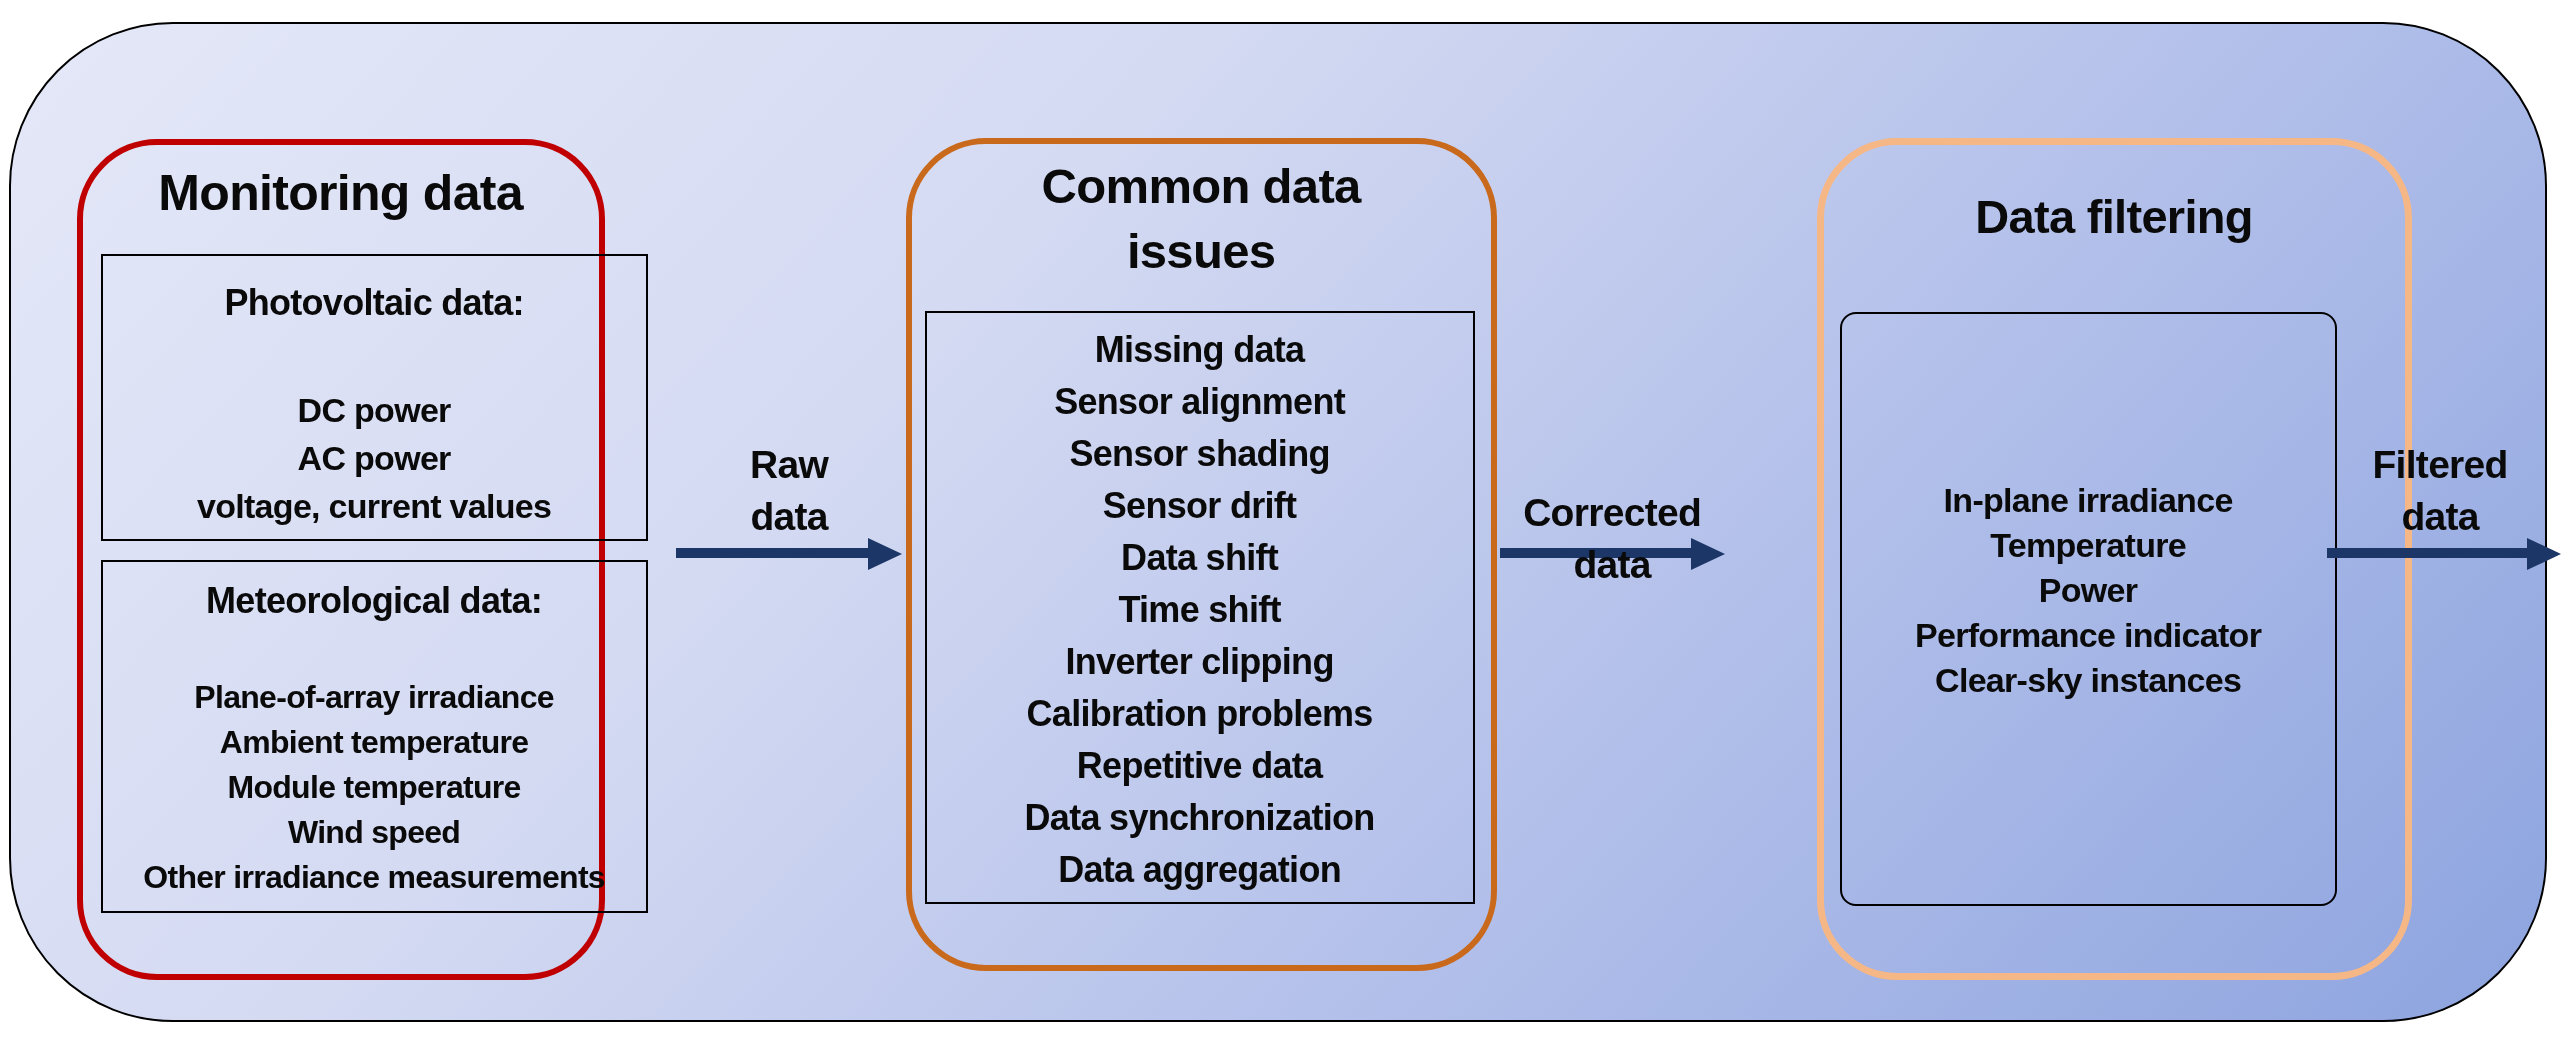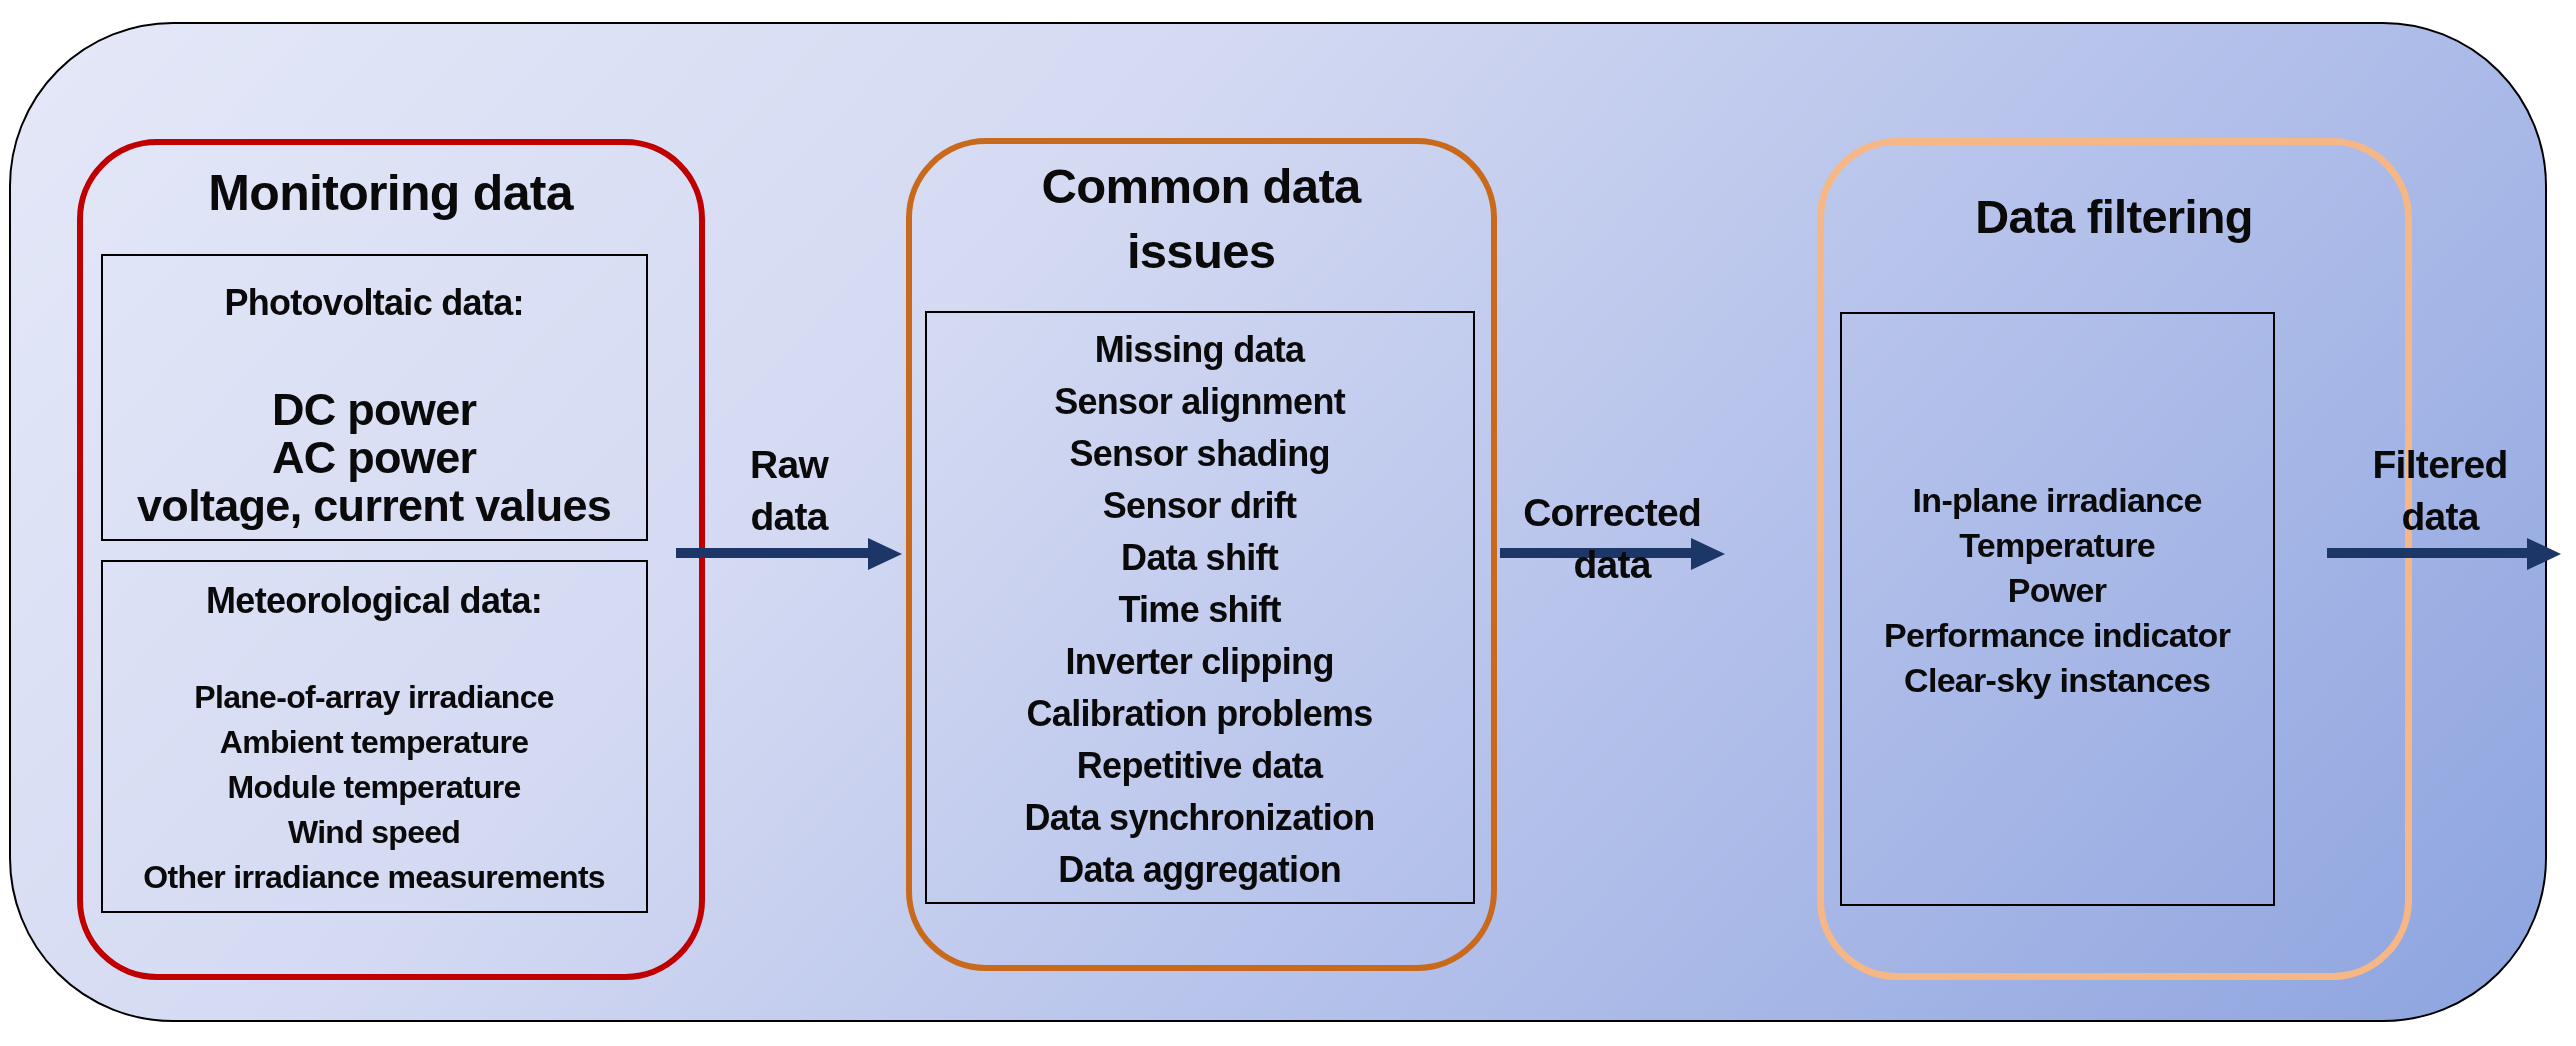--- a/index.html
+++ b/index.html
@@ -8,34 +8,34 @@
     font-family:"Liberation Sans","DejaVu Sans",sans-serif;font-weight:700;color:#0a0a0a;
     letter-spacing:-0.7px;
   }
   *{box-sizing:border-box;}
   .outer{
     position:absolute;left:8.6px;top:21.6px;width:2538px;height:1000px;
     border:2.9px solid #000000;border-radius:164px;
     background:linear-gradient(133deg,#e4e8f8 0%,#d4daf2 35%,#b3c0ea 65%,#8da4df 100%);
   }
   .panel{position:absolute;border-radius:80px;}
-  .panel-red{left:66px;top:115px;width:628px;height:841px;border:6.5px solid #c00000;padding-left:40px;}
+  .panel-red{left:66px;top:115px;width:528px;height:841px;border:6.5px solid #c00000;padding-left:40px;}
   .panel-orange{left:895px;top:114px;width:591px;height:833px;border:6.5px solid #c9691c;}
   .panel-peach{left:1806px;top:114px;width:595px;height:842px;border:7.2px solid #f6b787;}
   .panel-title{position:absolute;left:0;right:0;text-align:center;}
   .panel-red .panel-title{top:19.4px;font-size:50px;line-height:59px;}
   .panel-orange .panel-title{top:10.8px;font-size:49px;line-height:65px;}
   .panel-peach .panel-title{top:43px;font-size:47px;line-height:57px;}
   .inner{position:absolute;border:2.2px solid #000000;text-align:center;}
   .box-a{left:18px;top:109px;width:547px;height:287px;}
   .box-b{left:18px;top:415px;width:547px;height:353px;}
   .box-mid{left:13px;top:167px;width:550px;height:593px;}
-  .box-filt{left:16px;top:167px;width:435px;height:594px;}
+  .box-filt{left:16px;top:167px;width:497px;height:594px;border-radius:16px;}
   .box-a .heading{margin-top:17px;font-size:36px;line-height:59px;}
-  .box-a .items{margin-top:54px;font-size:45px;line-height:48px;}
+  .box-a .items{margin-top:54px;font-size:34px;line-height:48px;}
   .box-b .heading{margin-top:10px;font-size:36px;line-height:57px;}
   .box-b .items{margin-top:46px;font-size:32px;line-height:45px;}
   .box-mid .items{margin-top:11.5px;font-size:36px;line-height:52px;}
   .box-filt .items{margin-top:164px;font-size:34px;line-height:45px;}
   .arrow{position:absolute;top:514px;height:32px;}
   .arrow .shaft{position:absolute;left:0;right:32px;top:10.8px;height:10px;background:#1c3667;}
   .arrow .head{
     position:absolute;right:0;top:0;width:0;height:0;
     border-top:16px solid transparent;border-bottom:16px solid transparent;
     border-left:34px solid #1c3667;

